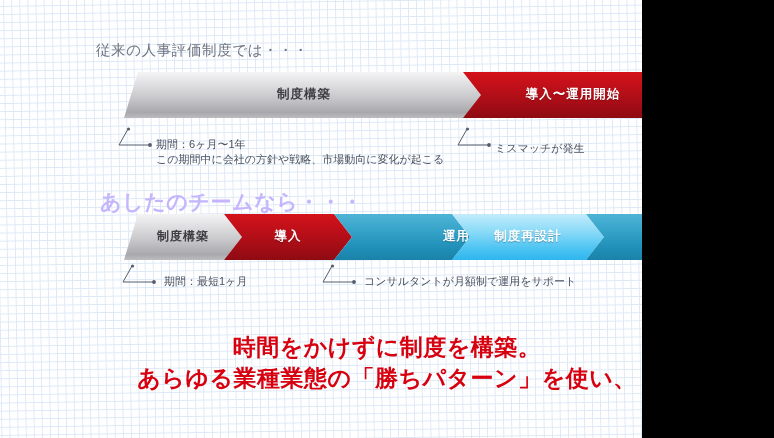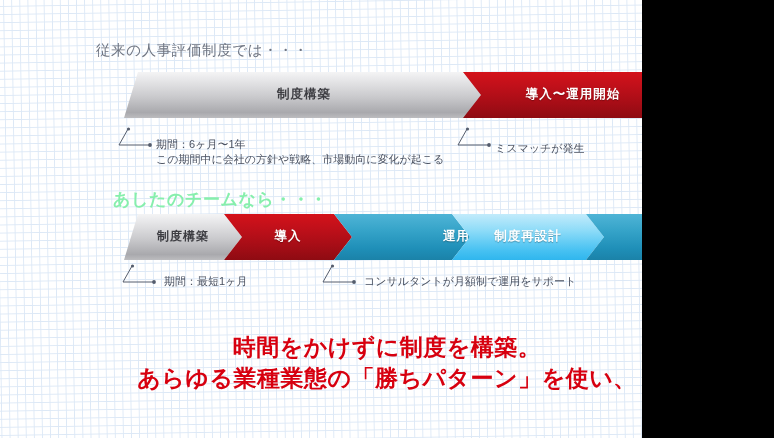--- a/index.html
+++ b/index.html
@@ -53,24 +53,24 @@
 
   
   #heading-legacy {
     left: 96px; top: 41px;
     font-size: 14.5px;
     color: #6f7582;
     letter-spacing: 0.6px;
   }
 
   #heading-ashita {
-    left: 113px; top: 188px;
-    font-size: 17px;
+    left: 100px; top: 188px;
+    font-size: 21px;
     font-weight: bold;
-    color: #86efac;
+    color: #c4b5fd;
     letter-spacing: 0.6px;
   }
 
   
   .row { position: absolute; margin-left: 6px; }
 
   #row1 { left: 0; top: 72px; width: 774px; height: 48px; }
   #row2 { left: 0; top: 214px; width: 774px; height: 48px; }
 
   .seg {

